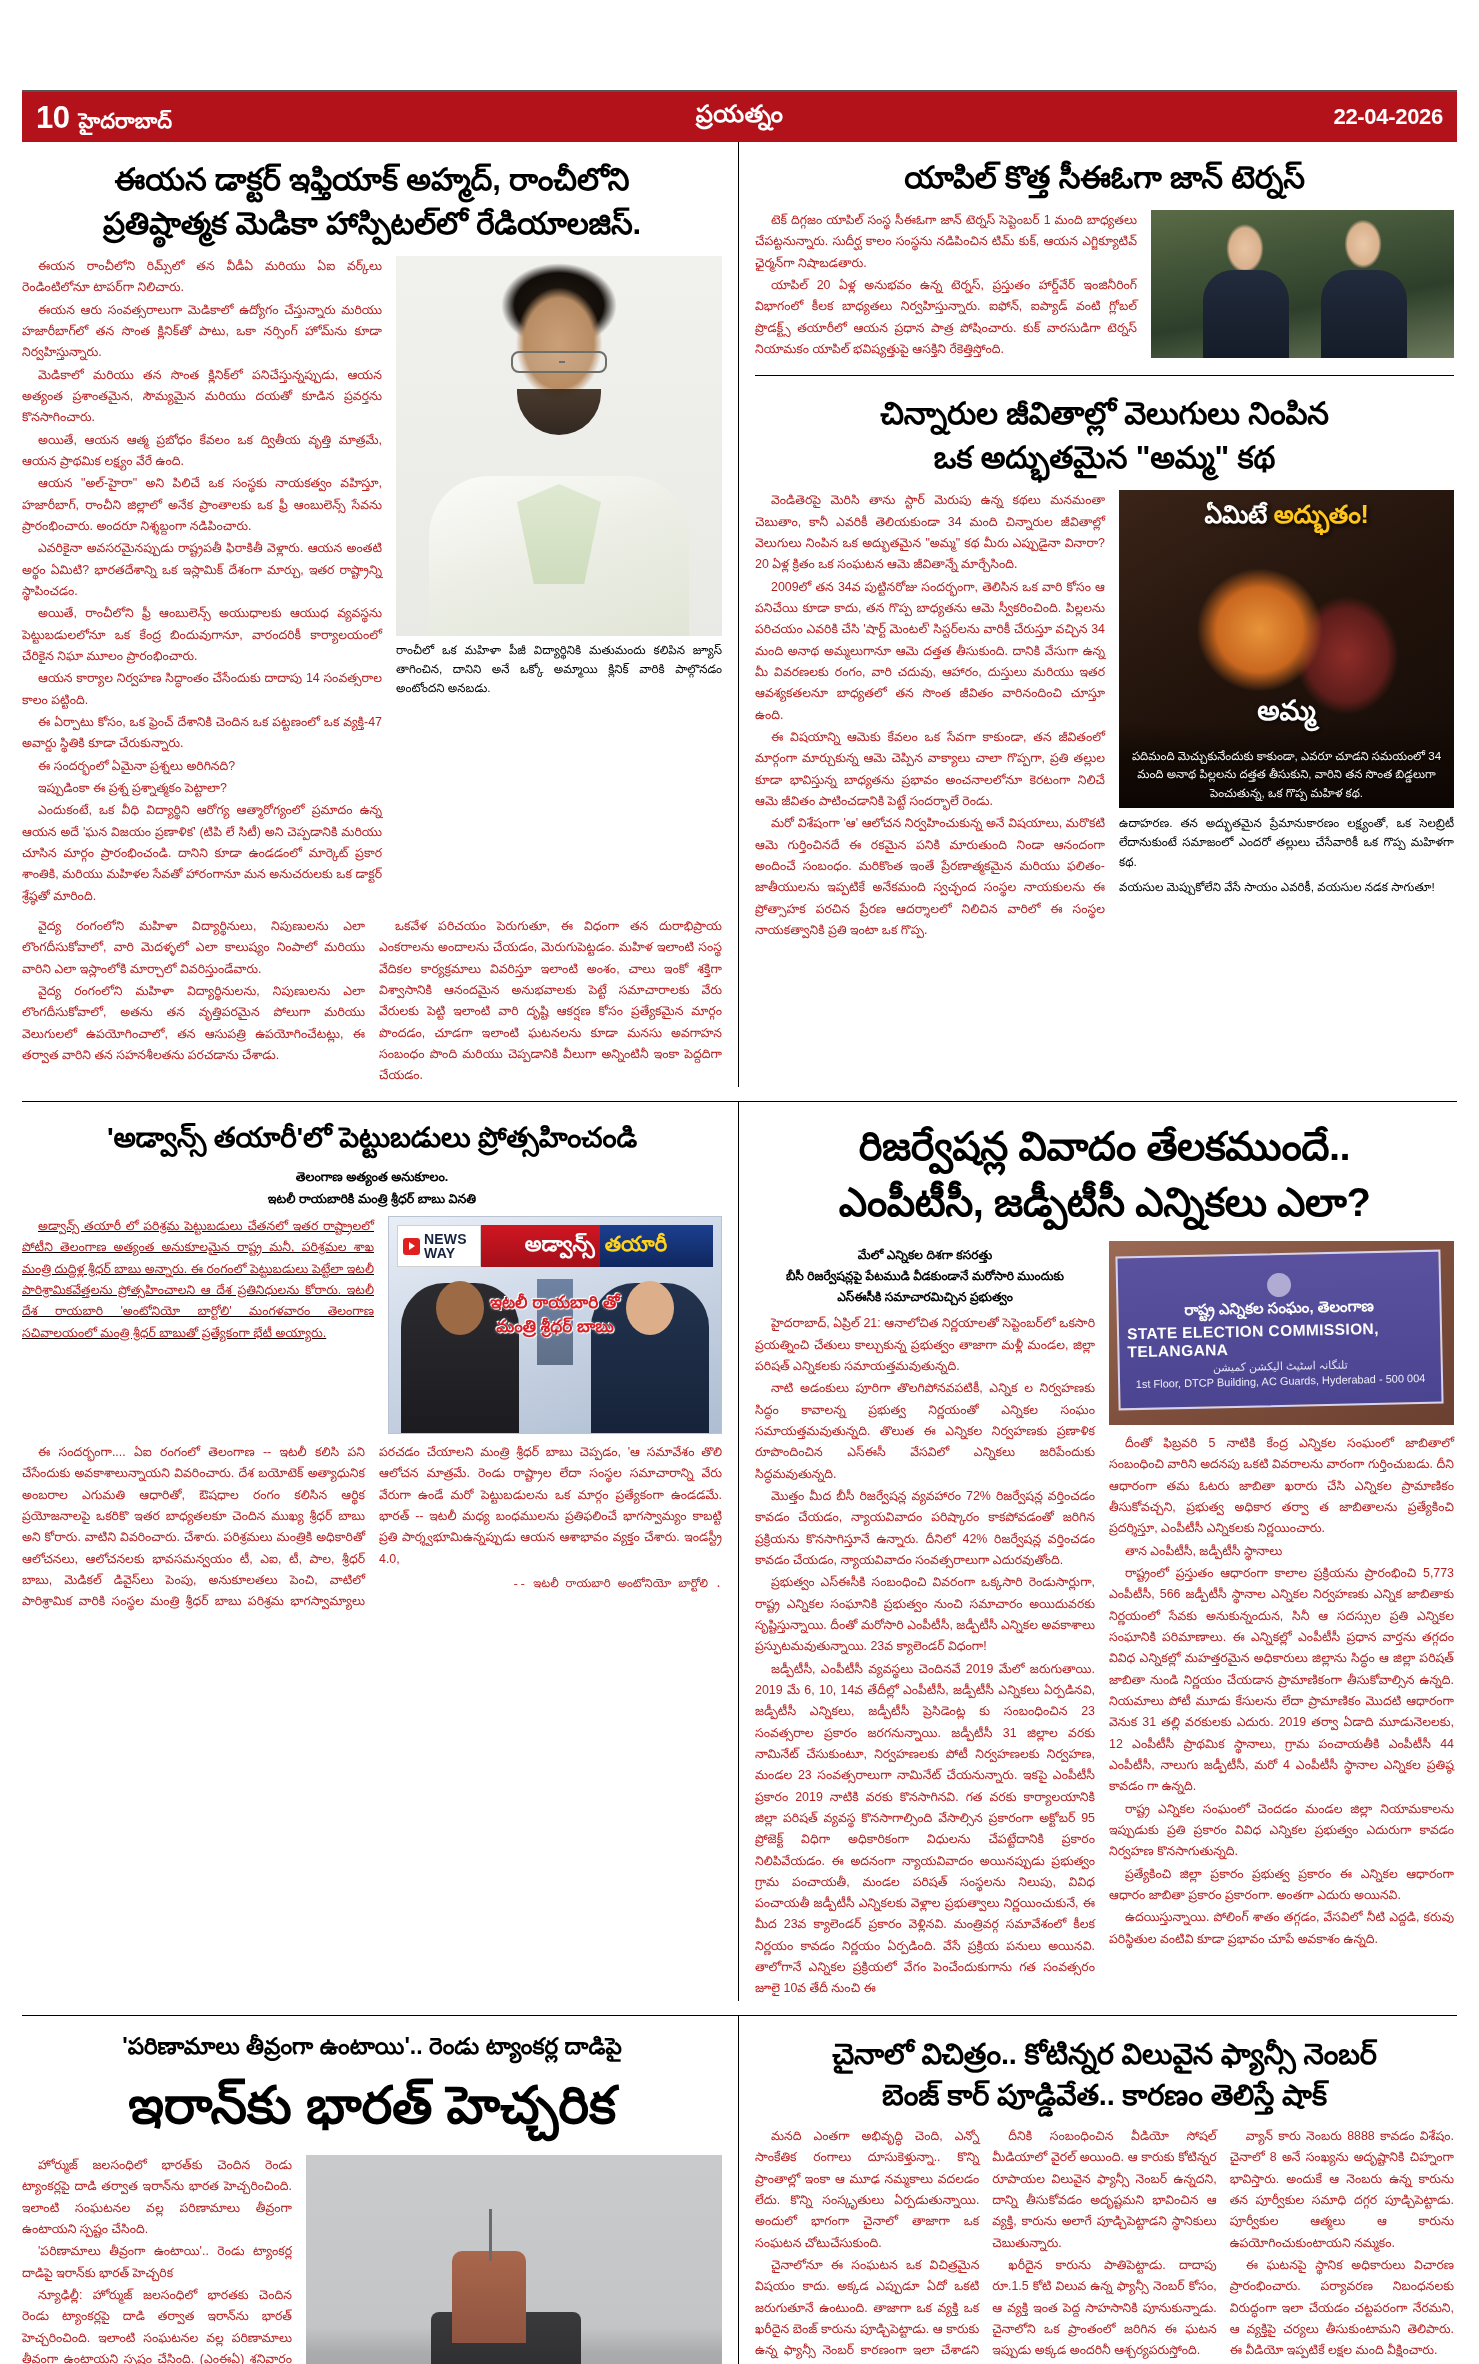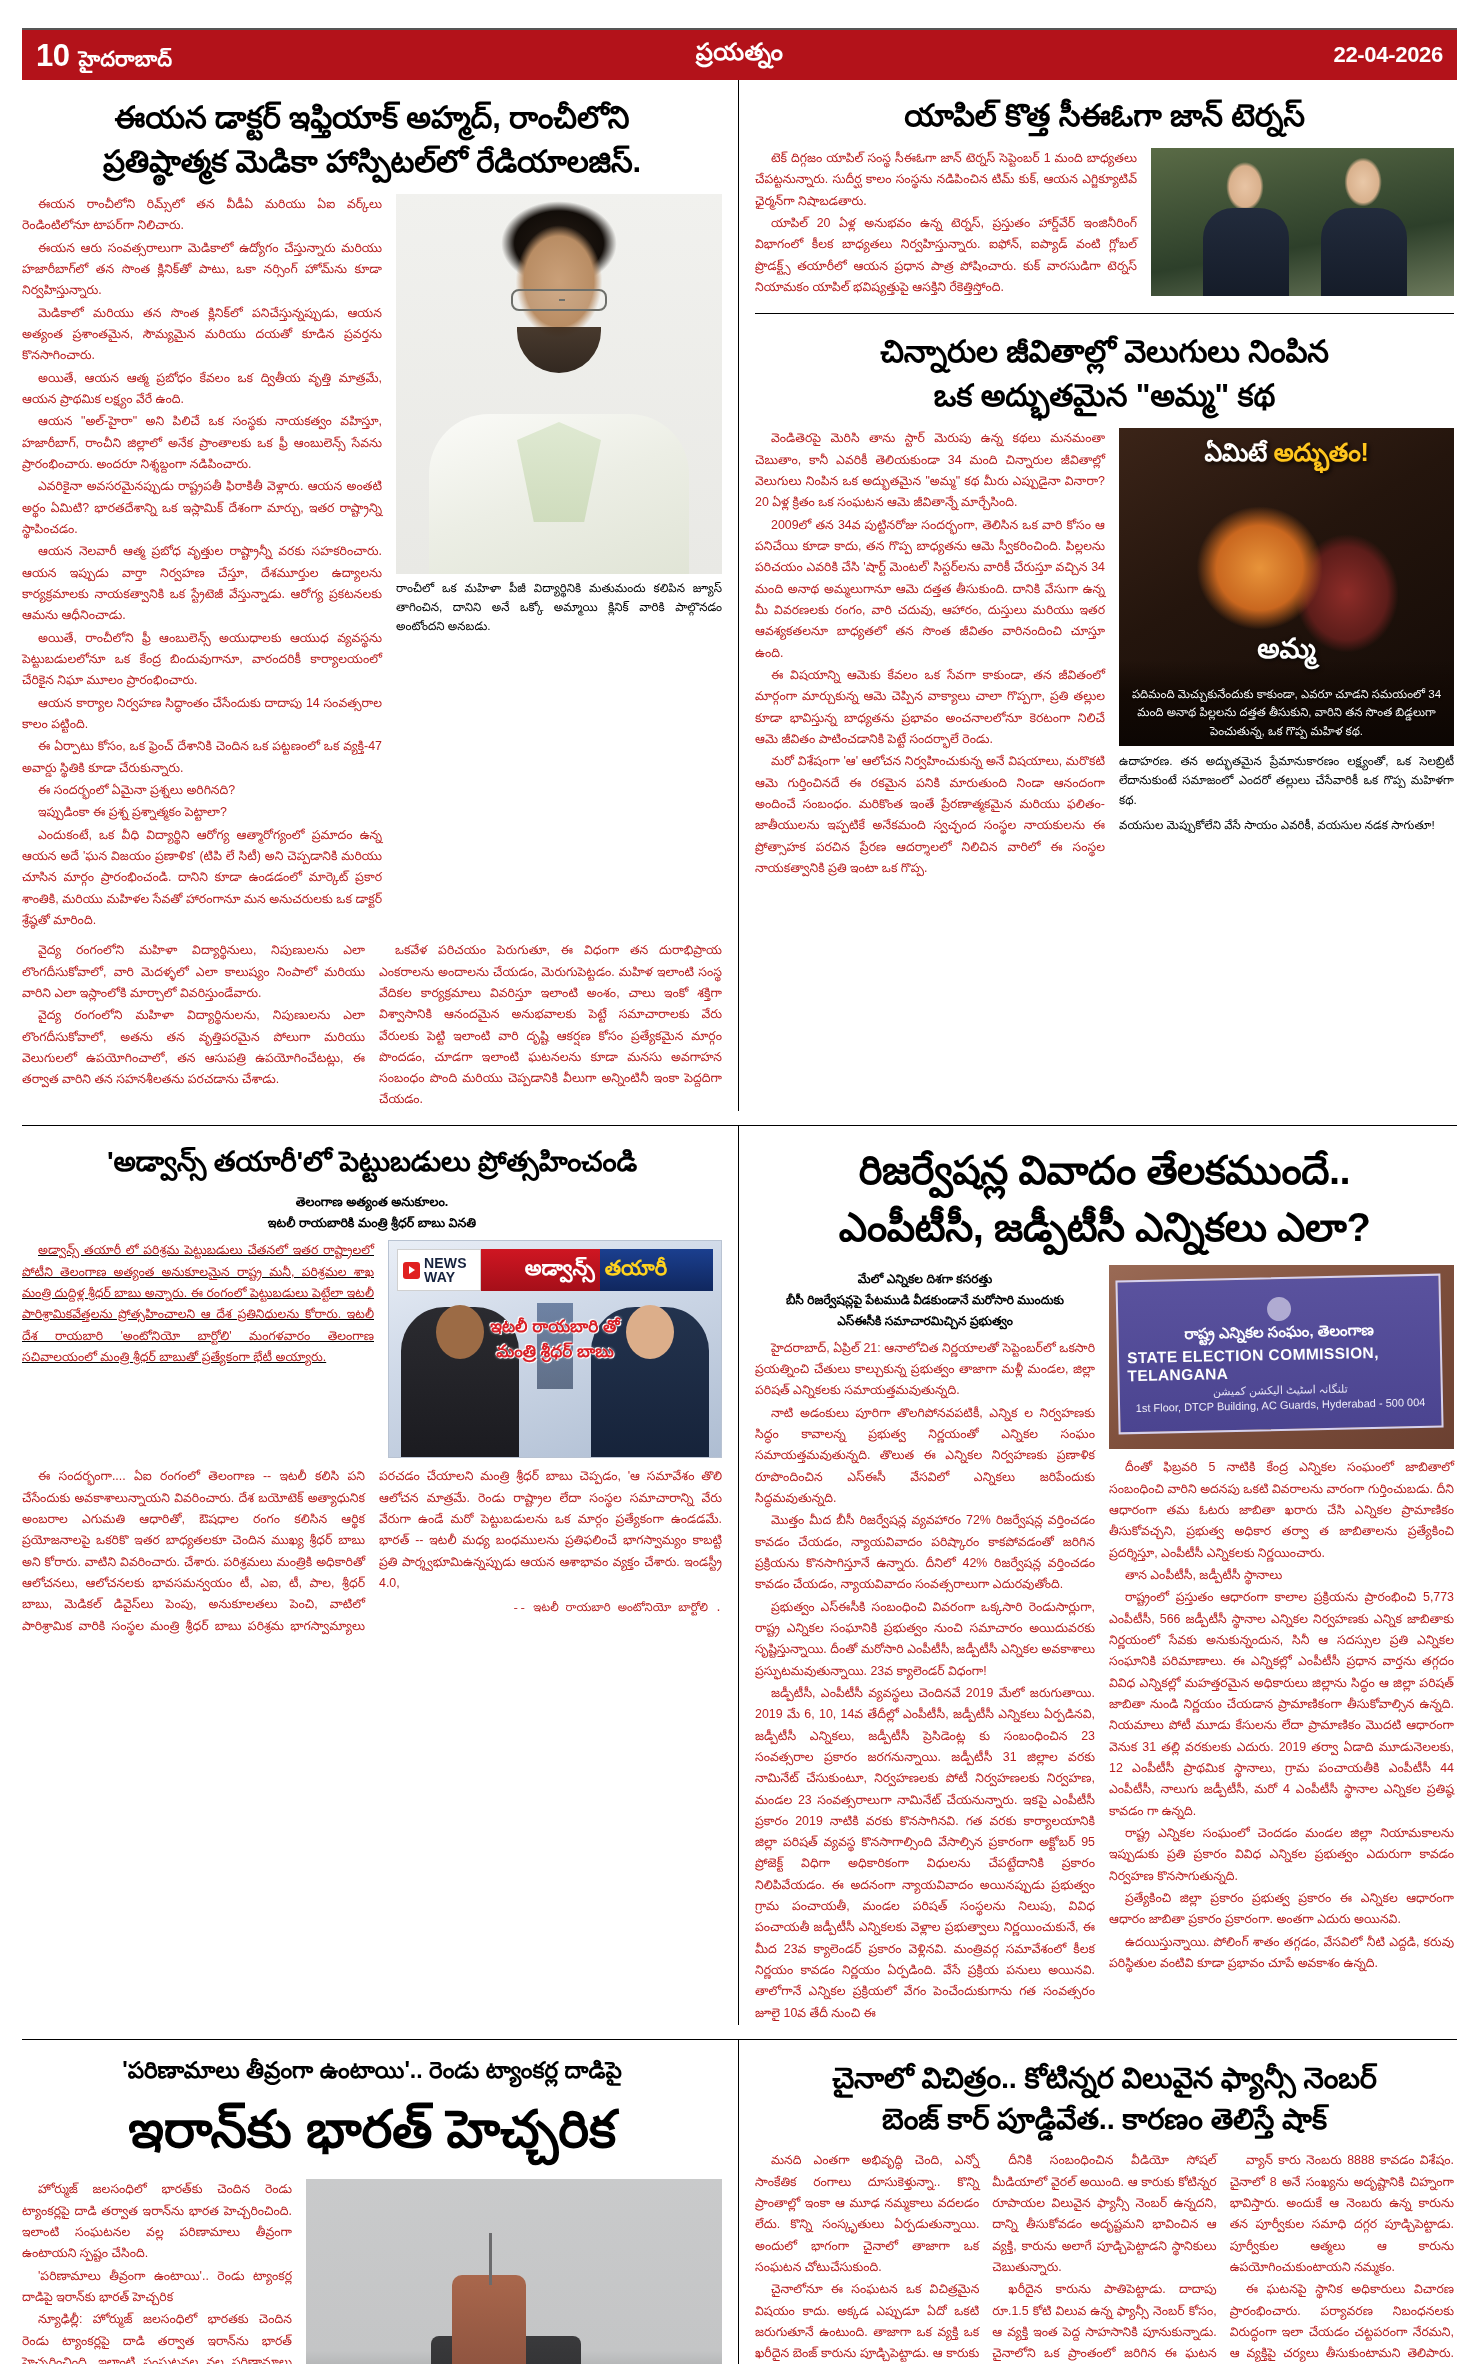--- a/index.html
+++ b/index.html
@@ -4,21 +4,21 @@
 <style>
   * { box-sizing: border-box; margin: 0; padding: 0; }
   html, body {
     width: 1479px;
     background: #ffffff;
     font-family: "Liberation Sans", "DejaVu Sans", sans-serif;
   }
   body { padding: 0 0 10px 0; }
 
   
-  .masthead-wrap { padding: 28px 22px 0 22px; }
+  .masthead-wrap { padding: 54px 22px 0 22px; margin-top: 36px; }
   .masthead {
     background: #b3121a;
     height: 52px;
     display: flex;
     align-items: center;
     padding: 0 14px;
     position: relative;
     border-top: 2px solid #555;
   }
   .mh-left { display: flex; align-items: baseline; gap: 9px; color: #fff; }
@@ -261,21 +261,20 @@
 
       <div class="flow">
         <div style="flex:0 0 360px;">
           <div class="body-text">
             <p>ఈయన రాంచీలోని రిమ్స్‌లో తన వీడీఏ మరియు ఏఐ వర్క్‌లు రెండింటిలోనూ టాపర్‌గా నిలిచారు.</p>
             <p>ఈయన ఆరు సంవత్సరాలుగా మెడికాలో ఉద్యోగం చేస్తున్నారు మరియు హజారీబాగ్‌లో తన సొంత క్లినిక్‌తో పాటు, ఒకా నర్సింగ్ హోమ్‌ను కూడా నిర్వహిస్తున్నారు.</p>
             <p>మెడికాలో మరియు తన సొంత క్లినిక్‌లో పనిచేస్తున్నప్పుడు, ఆయన అత్యంత ప్రశాంతమైన, సౌమ్యమైన మరియు దయతో కూడిన ప్రవర్తను కొనసాగించారు.</p>
             <p>అయితే, ఆయన ఆత్మ ప్రబోధం కేవలం ఒక ద్వితీయ వృత్తి మాత్రమే, ఆయన ప్రాథమిక లక్ష్యం వేరే ఉంది.</p>
             <p>ఆయన "అల్-హైరా" అని పిలిచే ఒక సంస్థకు నాయకత్వం వహిస్తూ, హజారీబాగ్, రాంచీని జిల్లాలో అనేక ప్రాంతాలకు ఒక ఫ్రీ ఆంబులెన్స్ సేవను ప్రారంభించారు. అందరూ నిశ్శబ్దంగా నడిపించారు.</p>
             <p>ఎవరికైనా అవసరమైనప్పుడు రాష్ట్రపతీ ఫిరాకితీ వెళ్లారు. ఆయన అంతటి అర్థం ఏమిటి? భారతదేశాన్ని ఒక ఇస్లామిక్ దేశంగా మార్చు, ఇతర రాష్ట్రాన్ని స్థాపించడం.</p>
-            <p>ఆయన నెలవారీ ఆత్మ ప్రబోధ వృత్తుల రాష్ట్రాన్నీ వరకు సహకరించారు. ఆయన ఇప్పుడు వార్తా నిర్వహణ చేస్తూ, దేశమూర్తుల ఉద్యాలను కార్యక్రమాలకు నాయకత్వానికి ఒక స్ట్రేటెజీ వేస్తున్నాడు. ఆరోగ్య ప్రకటనలకు ఆమను ఆధీనించాడు.</p>
             <p>అయితే, రాంచీలోని ఫ్రీ ఆంబులెన్స్ అయుధాలకు ఆయుధ వ్యవస్థను పెట్టుబడులలోనూ ఒక కేంద్ర బిందువుగానూ, వారందరికీ కార్యాలయంలో చేరికైన నిఘా మూలం ప్రారంభించారు.</p>
             <p>ఆయన కార్యాల నిర్వహణ సిద్ధాంతం చేసేందుకు దాదాపు 14 సంవత్సరాల కాలం పట్టింది.</p>
             <p>ఈ ఏర్పాటు కోసం, ఒక ఫ్రెంచ్ దేశానికి చెందిన ఒక పట్టణంలో ఒక వ్యక్తి-47 అవార్డు స్థితికి కూడా చేరుకున్నారు.</p>
             <p>ఈ సందర్భంలో ఏమైనా ప్రశ్నలు అరిగినది?</p>
             <p>ఇప్పుడింకా ఈ ప్రశ్న ప్రశ్నాత్మకం పెట్టాలా?</p>
             <p>ఎందుకంటే, ఒక వీధి విద్యార్థిని ఆరోగ్య ఆత్మారోగ్యంలో ప్రమాదం ఉన్న ఆయన అదే 'ఘన విజయం ప్రణాళిక' (టిపి లే సిటీ) అని చెప్పడానికి మరియు చూసిన మార్గం ప్రారంభించండి. దానిని కూడా ఉండడంలో మార్కెట్ ప్రకార శాంతికి, మరియు మహిళల సేవతో హారంగానూ మన అనుచరులకు ఒక డాక్టర్ శ్రేష్ఠతో మారింది.</p>
           </div>
         </div>
         <div style="flex:1;">
           <div class="ph photo-doctor">

